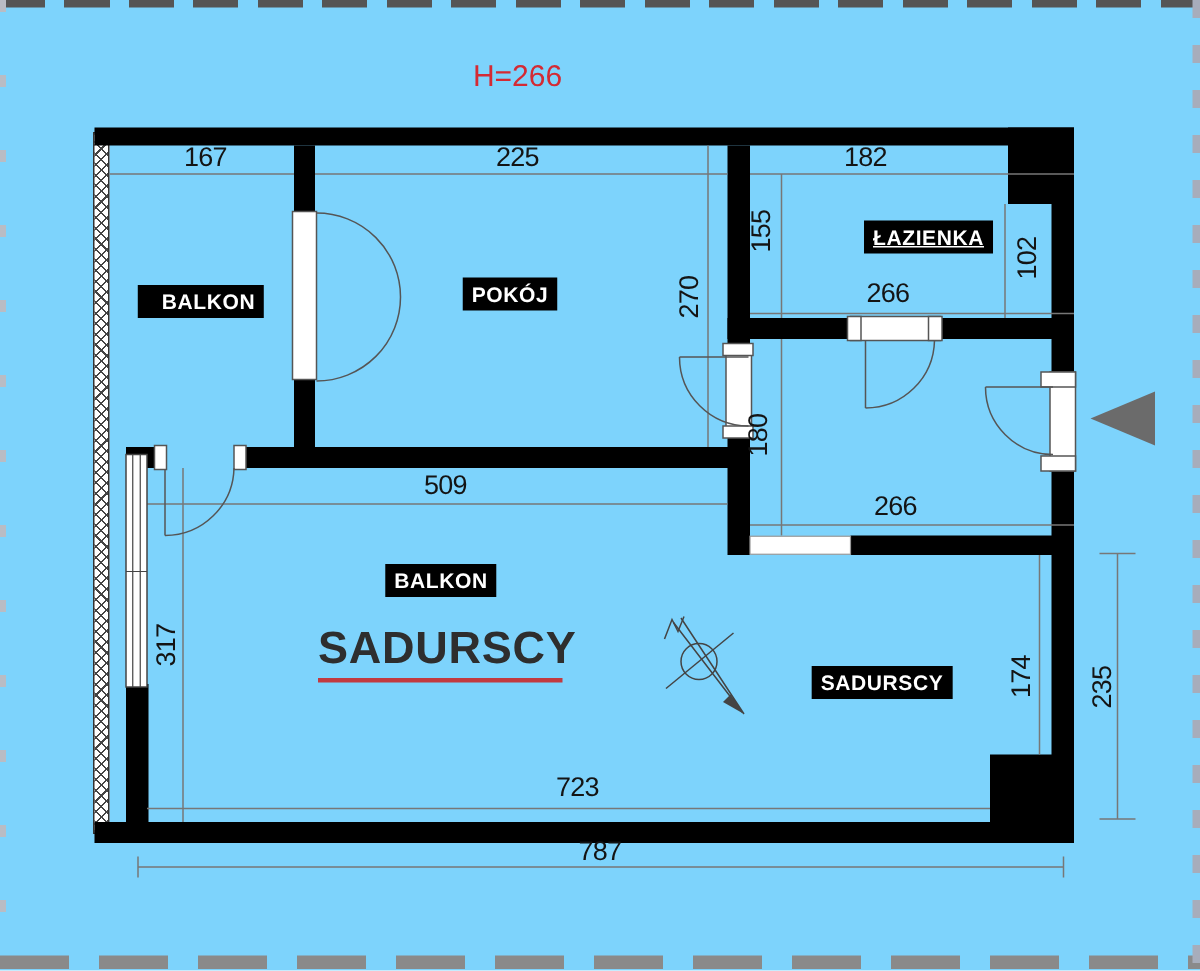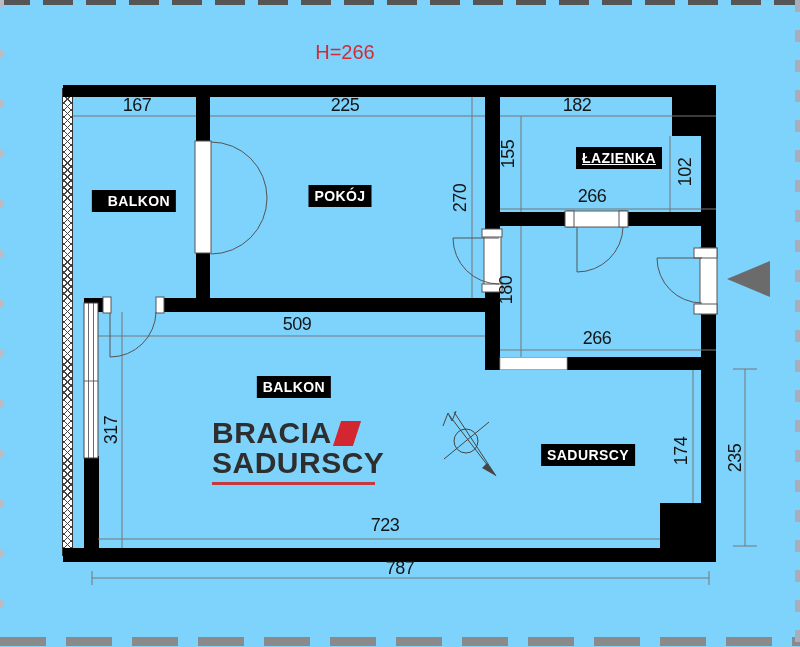--- a/index.html
+++ b/index.html
@@ -164,21 +164,17 @@
   <div class="dim" style="left:385px;top:525px;">723</div>
   <div class="dim" style="left:400px;top:568px;">787</div>
 
   <div class="room" style="left:134px;top:201px;padding-left:16px;">BALKON</div>
   <div class="room" style="left:340px;top:196px;">POKÓJ</div>
   <div class="room" style="left:619px;top:158px;text-decoration:underline;">ŁAZIENKA</div>
   <div class="room" style="left:294px;top:387px;">BALKON</div>
   <div class="room" style="left:588px;top:455px;">SADURSCY</div>
 
   <div id="logo">
-    <div class="l1">
-      <span>BRACIA</span>
-      <span class="red-shape"></span>
-    </div>
     <div class="l2">SADURSCY</div>
     <div class="red-line"></div>
   </div>
 
 </div>
 
 </body></html>

